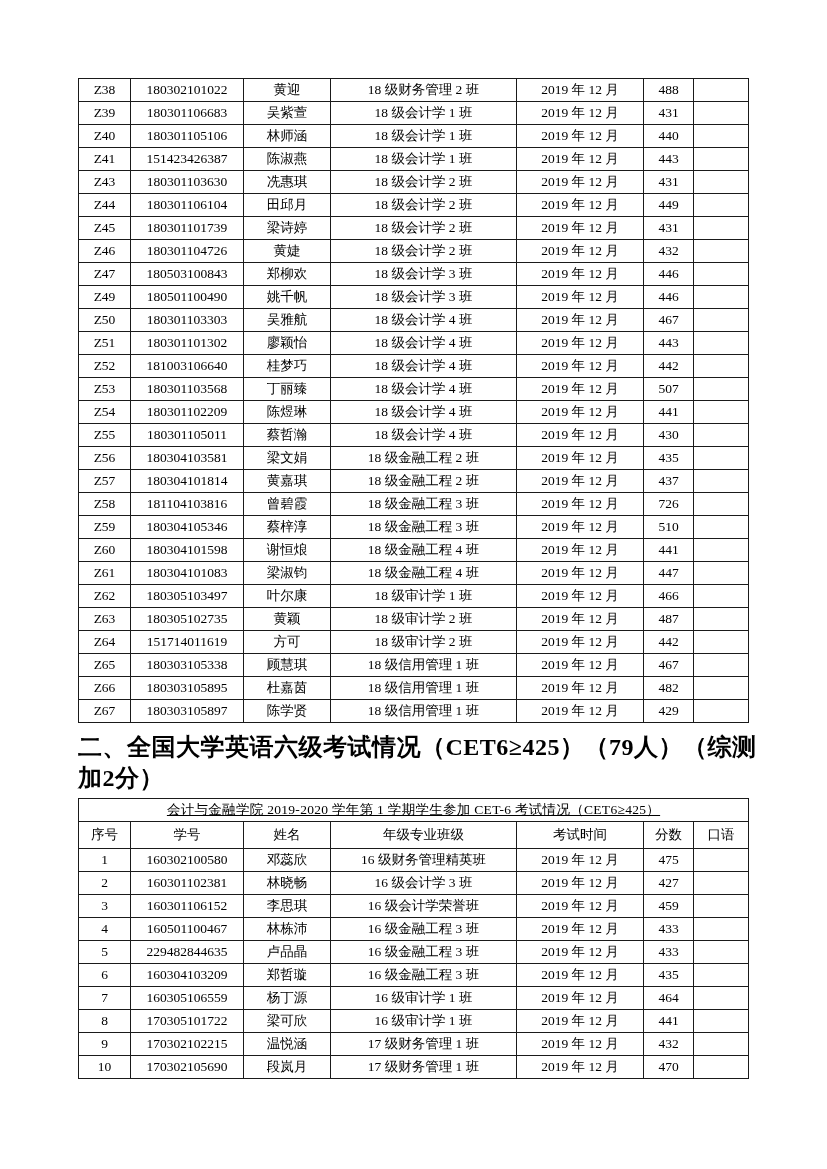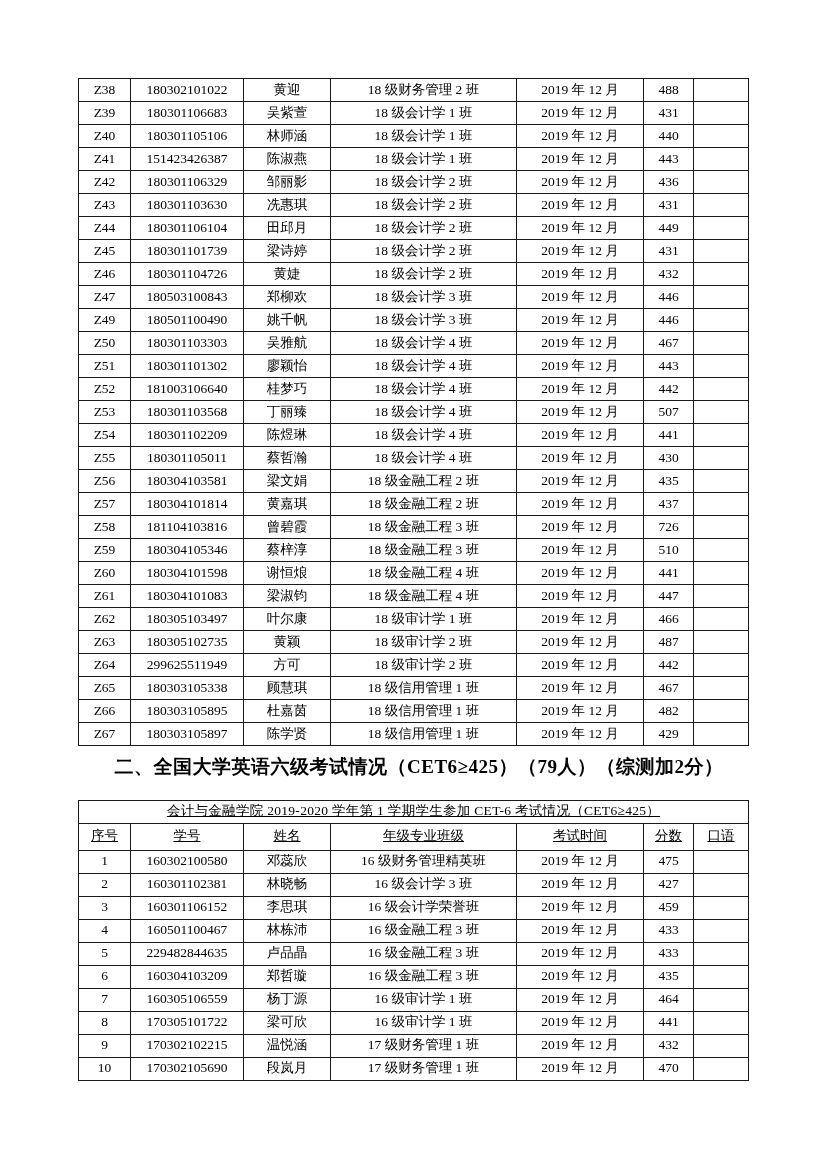--- a/index.html
+++ b/index.html
@@ -37,37 +37,35 @@
     white-space: nowrap;
   }
   col.c-seq   { width: 52px; }
   col.c-id    { width: 113px; }
   col.c-name  { width: 87px; }
   col.c-class { width: 186px; }
   col.c-date  { width: 127px; }
   col.c-score { width: 50px; }
   col.c-oral  { width: 55px; }
   .section-heading {
-    margin: 9px 0 20px 0;
-    text-align: center;
-    font-size: 19px;
+    margin: 9px 0 4px 0;
+    font-size: 24px;
     font-weight: bold;
     letter-spacing: 0.5px;
     line-height: 1.3;
   }
   td.title-cell {
     font-size: 17px;
     font-weight: bold;
     height: 27px;
     letter-spacing: 0.3px;
     text-decoration: underline;
   }
   tr.header-row td {
     height: 26px;
-    text-decoration: underline;
   }
 </style>
 </head>
 <body>
 
 <div class="page">
 
   <table class="doc-table">
     <colgroup>
       <col class="c-seq">
@@ -109,29 +107,20 @@
         <tr>
           <td>Z41</td>
           <td>151423426387</td>
           <td>陈淑燕</td>
           <td>18 级会计学 1 班</td>
           <td>2019 年 12 月</td>
           <td>443</td>
           <td></td>
         </tr>
         <tr>
-          <td>Z42</td>
-          <td>180301106329</td>
-          <td>邹丽影</td>
-          <td>18 级会计学 2 班</td>
-          <td>2019 年 12 月</td>
-          <td>436</td>
-          <td></td>
-        </tr>
-        <tr>
           <td>Z43</td>
           <td>180301103630</td>
           <td>冼惠琪</td>
           <td>18 级会计学 2 班</td>
           <td>2019 年 12 月</td>
           <td>431</td>
           <td></td>
         </tr>
         <tr>
           <td>Z44</td>
@@ -299,21 +288,21 @@
           <td>Z63</td>
           <td>180305102735</td>
           <td>黄颖</td>
           <td>18 级审计学 2 班</td>
           <td>2019 年 12 月</td>
           <td>487</td>
           <td></td>
         </tr>
         <tr>
           <td>Z64</td>
-          <td>299625511949</td>
+          <td>151714011619</td>
           <td>方可</td>
           <td>18 级审计学 2 班</td>
           <td>2019 年 12 月</td>
           <td>442</td>
           <td></td>
         </tr>
         <tr>
           <td>Z65</td>
           <td>180303105338</td>
           <td>顾慧琪</td>

